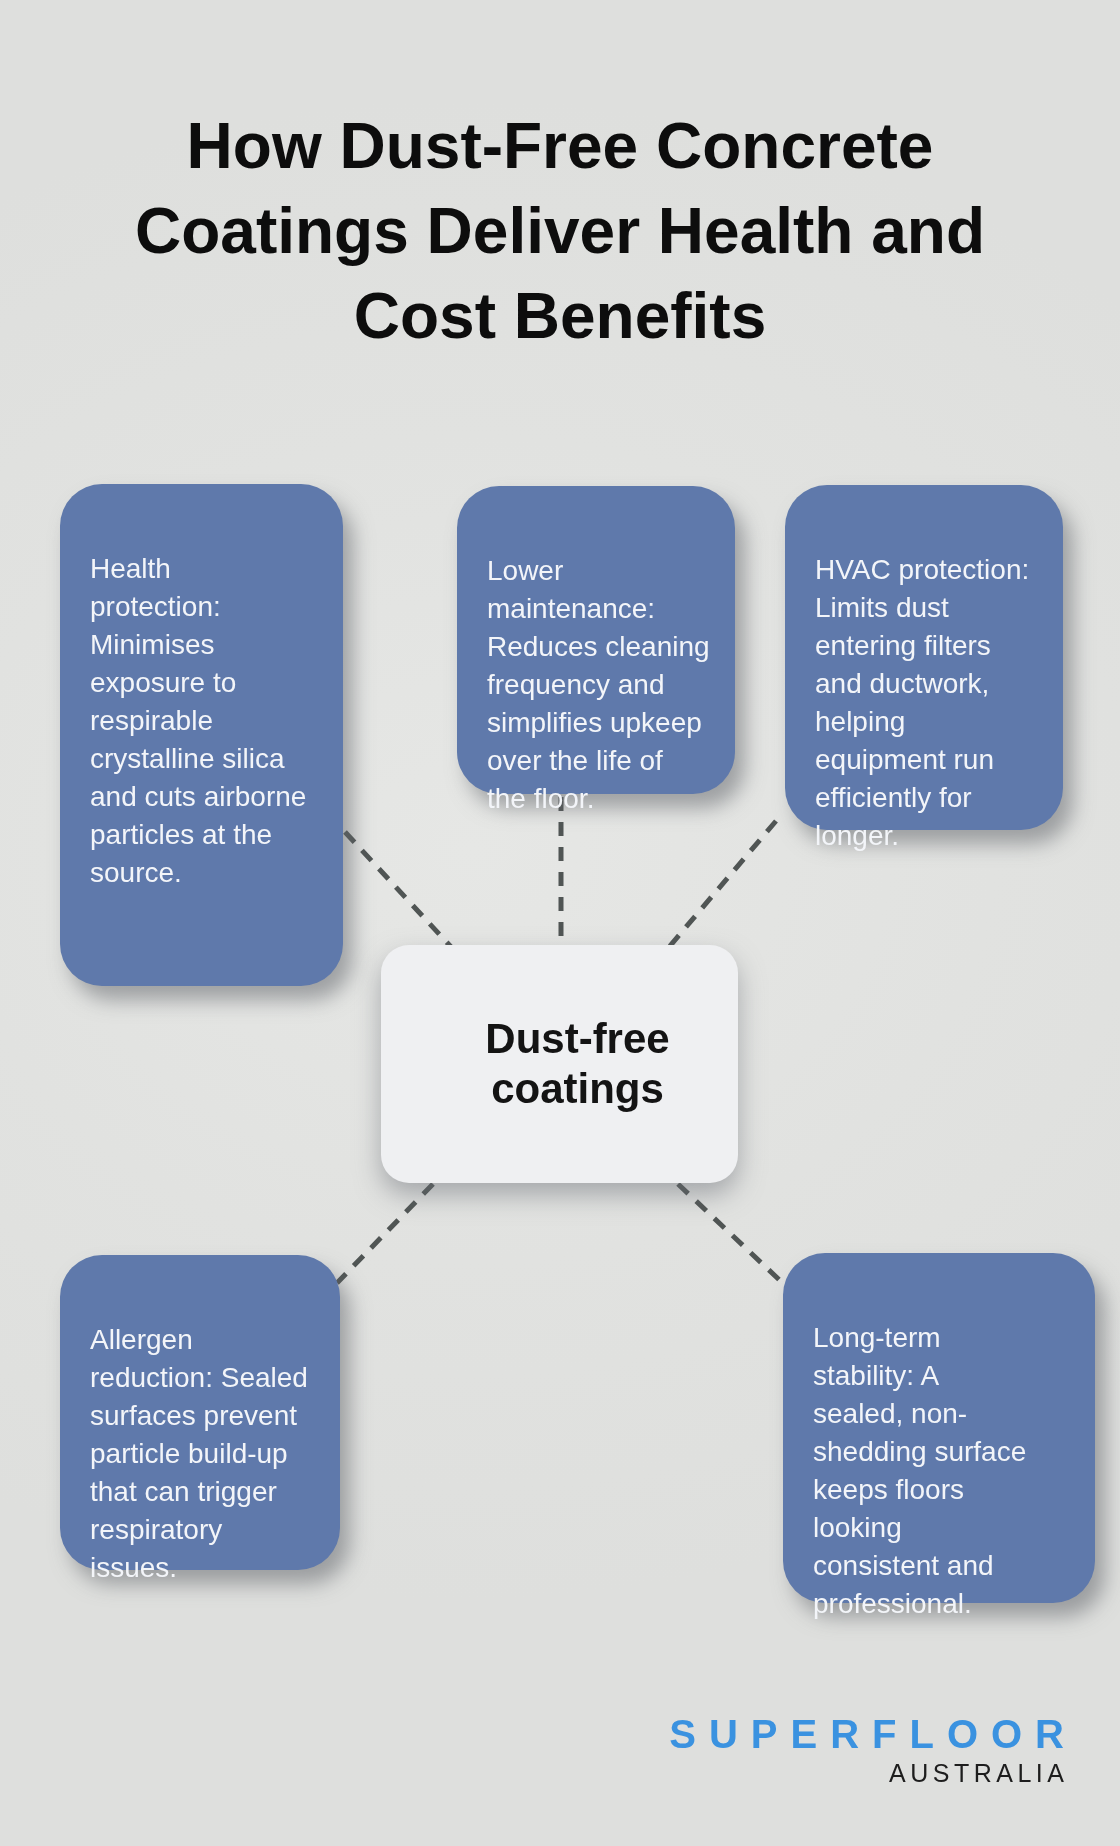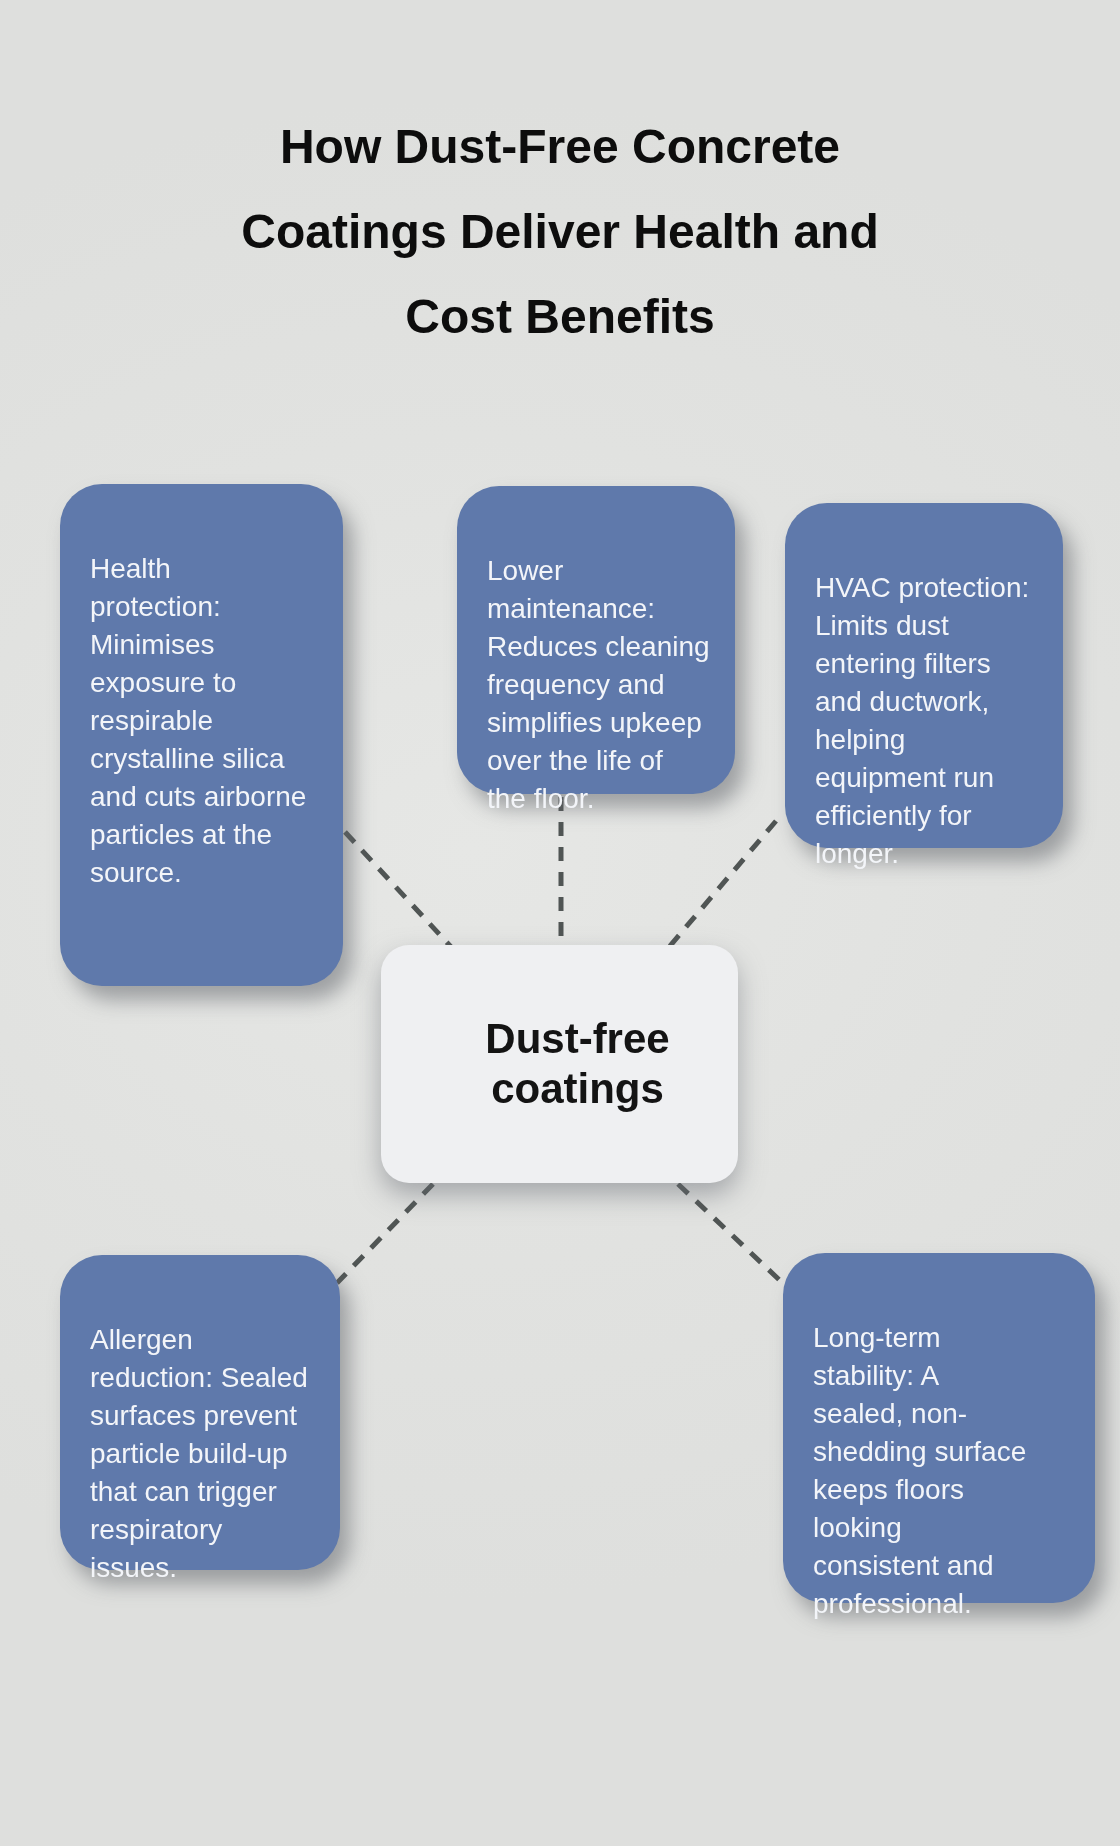--- a/index.html
+++ b/index.html
@@ -7,41 +7,41 @@
   .canvas{
     position:relative;
     width:1120px;height:1846px;
     overflow:hidden;
     background:radial-gradient(ellipse 950px 750px at 42% 46%, #e6e7e5 0%, #e1e2e0 55%, #dedfdd 100%);
   }
   .title{
     position:absolute;top:104px;left:0;width:100%;
     margin:0;
     text-align:center;
-    font-size:48px;line-height:85px;font-weight:bold;
+    font-size:64px;line-height:85px;font-weight:bold;
     color:#0d0d0d;
     white-space:pre-line;
   }
   .connectors{position:absolute;top:0;left:0;width:1120px;height:1846px;}
   .connectors line{stroke:#505554;stroke-width:5;stroke-dasharray:14 11;}
   .card{
     position:absolute;
     box-sizing:border-box;
     background:#5f79ab;
     color:#f3f5f9;
     border-radius:42px;
     font-size:28px;line-height:38px;
     padding:28px 18px 0 30px;
     white-space:pre-line;
     box-shadow:10px 14px 20px rgba(100,104,110,0.55);
   }
   .card p{margin:0;white-space:pre-line;}
   .card-1{left:60px;top:484px;width:283px;height:502px;}
   .card-2{left:425px;top:486px;width:278px;height:308px;margin-left:32px;}
-  .card-3{left:785px;top:485px;width:278px;height:345px;margin-top:18px;}
+  .card-3{left:785px;top:485px;width:278px;height:345px;}
   .card-4{left:60px;top:1255px;width:280px;height:315px;}
   .card-5{left:783px;top:1253px;width:312px;height:350px;}
   .center-node{
     position:absolute;left:381px;top:945px;width:357px;height:238px;
     box-sizing:border-box;
     background:#eff0f2;
     border-radius:28px;
     display:flex;align-items:center;justify-content:center;
     text-align:center;
     font-size:42px;line-height:50px;font-weight:bold;
@@ -132,14 +132,18 @@
 looking
 consistent and
 professional.</p>
   </div>
 
   <div class="center-node">
     <span>Dust-free
 coatings</span>
   </div>
 
+  <div class="logo">
+    <div class="brand">SUPERFLOOR</div>
+    <div class="region">AUSTRALIA</div>
+  </div>
 
 </div>
 
 </body></html>

